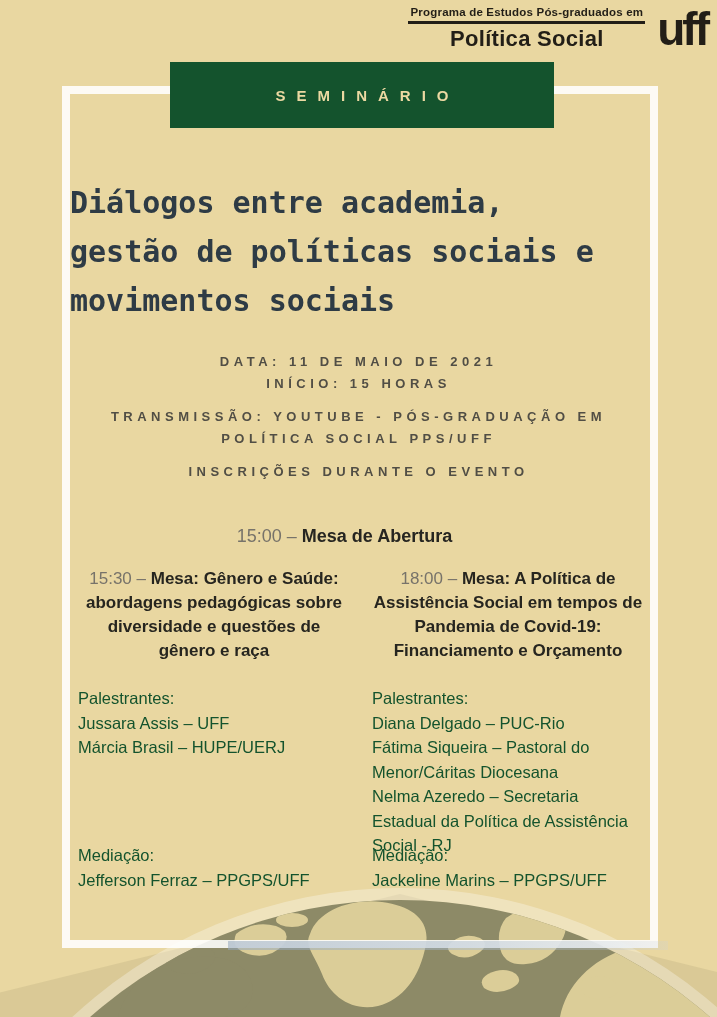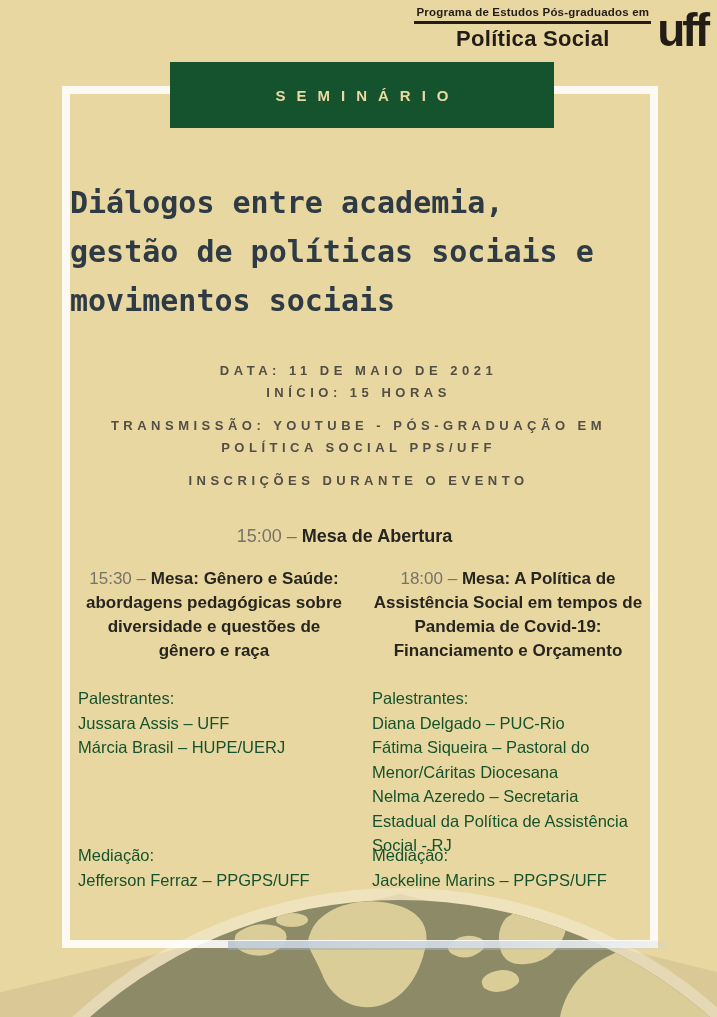--- a/index.html
+++ b/index.html
@@ -14,42 +14,42 @@
   .frame{
     position:absolute;left:62px;top:86px;width:596px;height:862px;
     box-sizing:border-box;border:8px solid rgba(255,255,255,0.88);
   }
   
   .horizon-strip{
     position:absolute;left:228px;top:941px;width:440px;height:9px;
     background:linear-gradient(90deg,rgba(148,168,190,0.55),rgba(168,186,204,0.48) 55%,rgba(200,210,222,0.22));
   }
   
-  .logo{position:absolute;top:6px;right:10px;display:flex;align-items:center;color:#221e17;}
+  .logo{position:absolute;top:6px;right:10px;display:flex;align-items:flex-start;color:#221e17;}
   .logo-left{display:flex;flex-direction:column;align-items:center;}
   .logo-small{font-size:11.5px;font-weight:bold;letter-spacing:0.2px;padding:0 2px;}
   .logo-rule{height:3px;background:#221e17;width:100%;margin:3px 0 2px;}
   .logo-big{font-size:22px;font-weight:bold;letter-spacing:0.3px;}
-  .logo-uff{font-size:46px;font-weight:bold;letter-spacing:-3px;line-height:0.92;margin-left:6px;margin-top:2px;}
+  .logo-uff{font-size:46px;font-weight:bold;letter-spacing:-3px;line-height:0.92;margin-left:12px;margin-top:2px;}
   
   .banner{
     position:absolute;left:170px;top:62px;width:384px;height:66px;
     background:#14532d;color:#ecd9a2;
     display:flex;align-items:center;justify-content:center;
     font-size:15px;font-weight:bold;letter-spacing:11px;text-indent:11px;
   }
   
   .title{
     position:absolute;top:178px;left:70px;width:577px;text-align:left;
     font-family:"DejaVu Sans Mono","Liberation Mono",monospace;
     font-weight:bold;font-size:30px;line-height:49px;color:#2e3b45;
   }
   
   .info{
-    position:absolute;top:360px;left:70px;width:577px;text-align:center;
+    position:absolute;top:351px;left:70px;width:577px;text-align:center;
     color:#514e45;font-size:13px;font-weight:bold;letter-spacing:4.5px;line-height:22px;
   }
   .info .gap{height:11px;}
   
   .opening{
     position:absolute;top:526px;left:56px;width:577px;text-align:center;
     font-size:18px;color:#77736a;
   }
   .opening b{color:#262521;}
   

